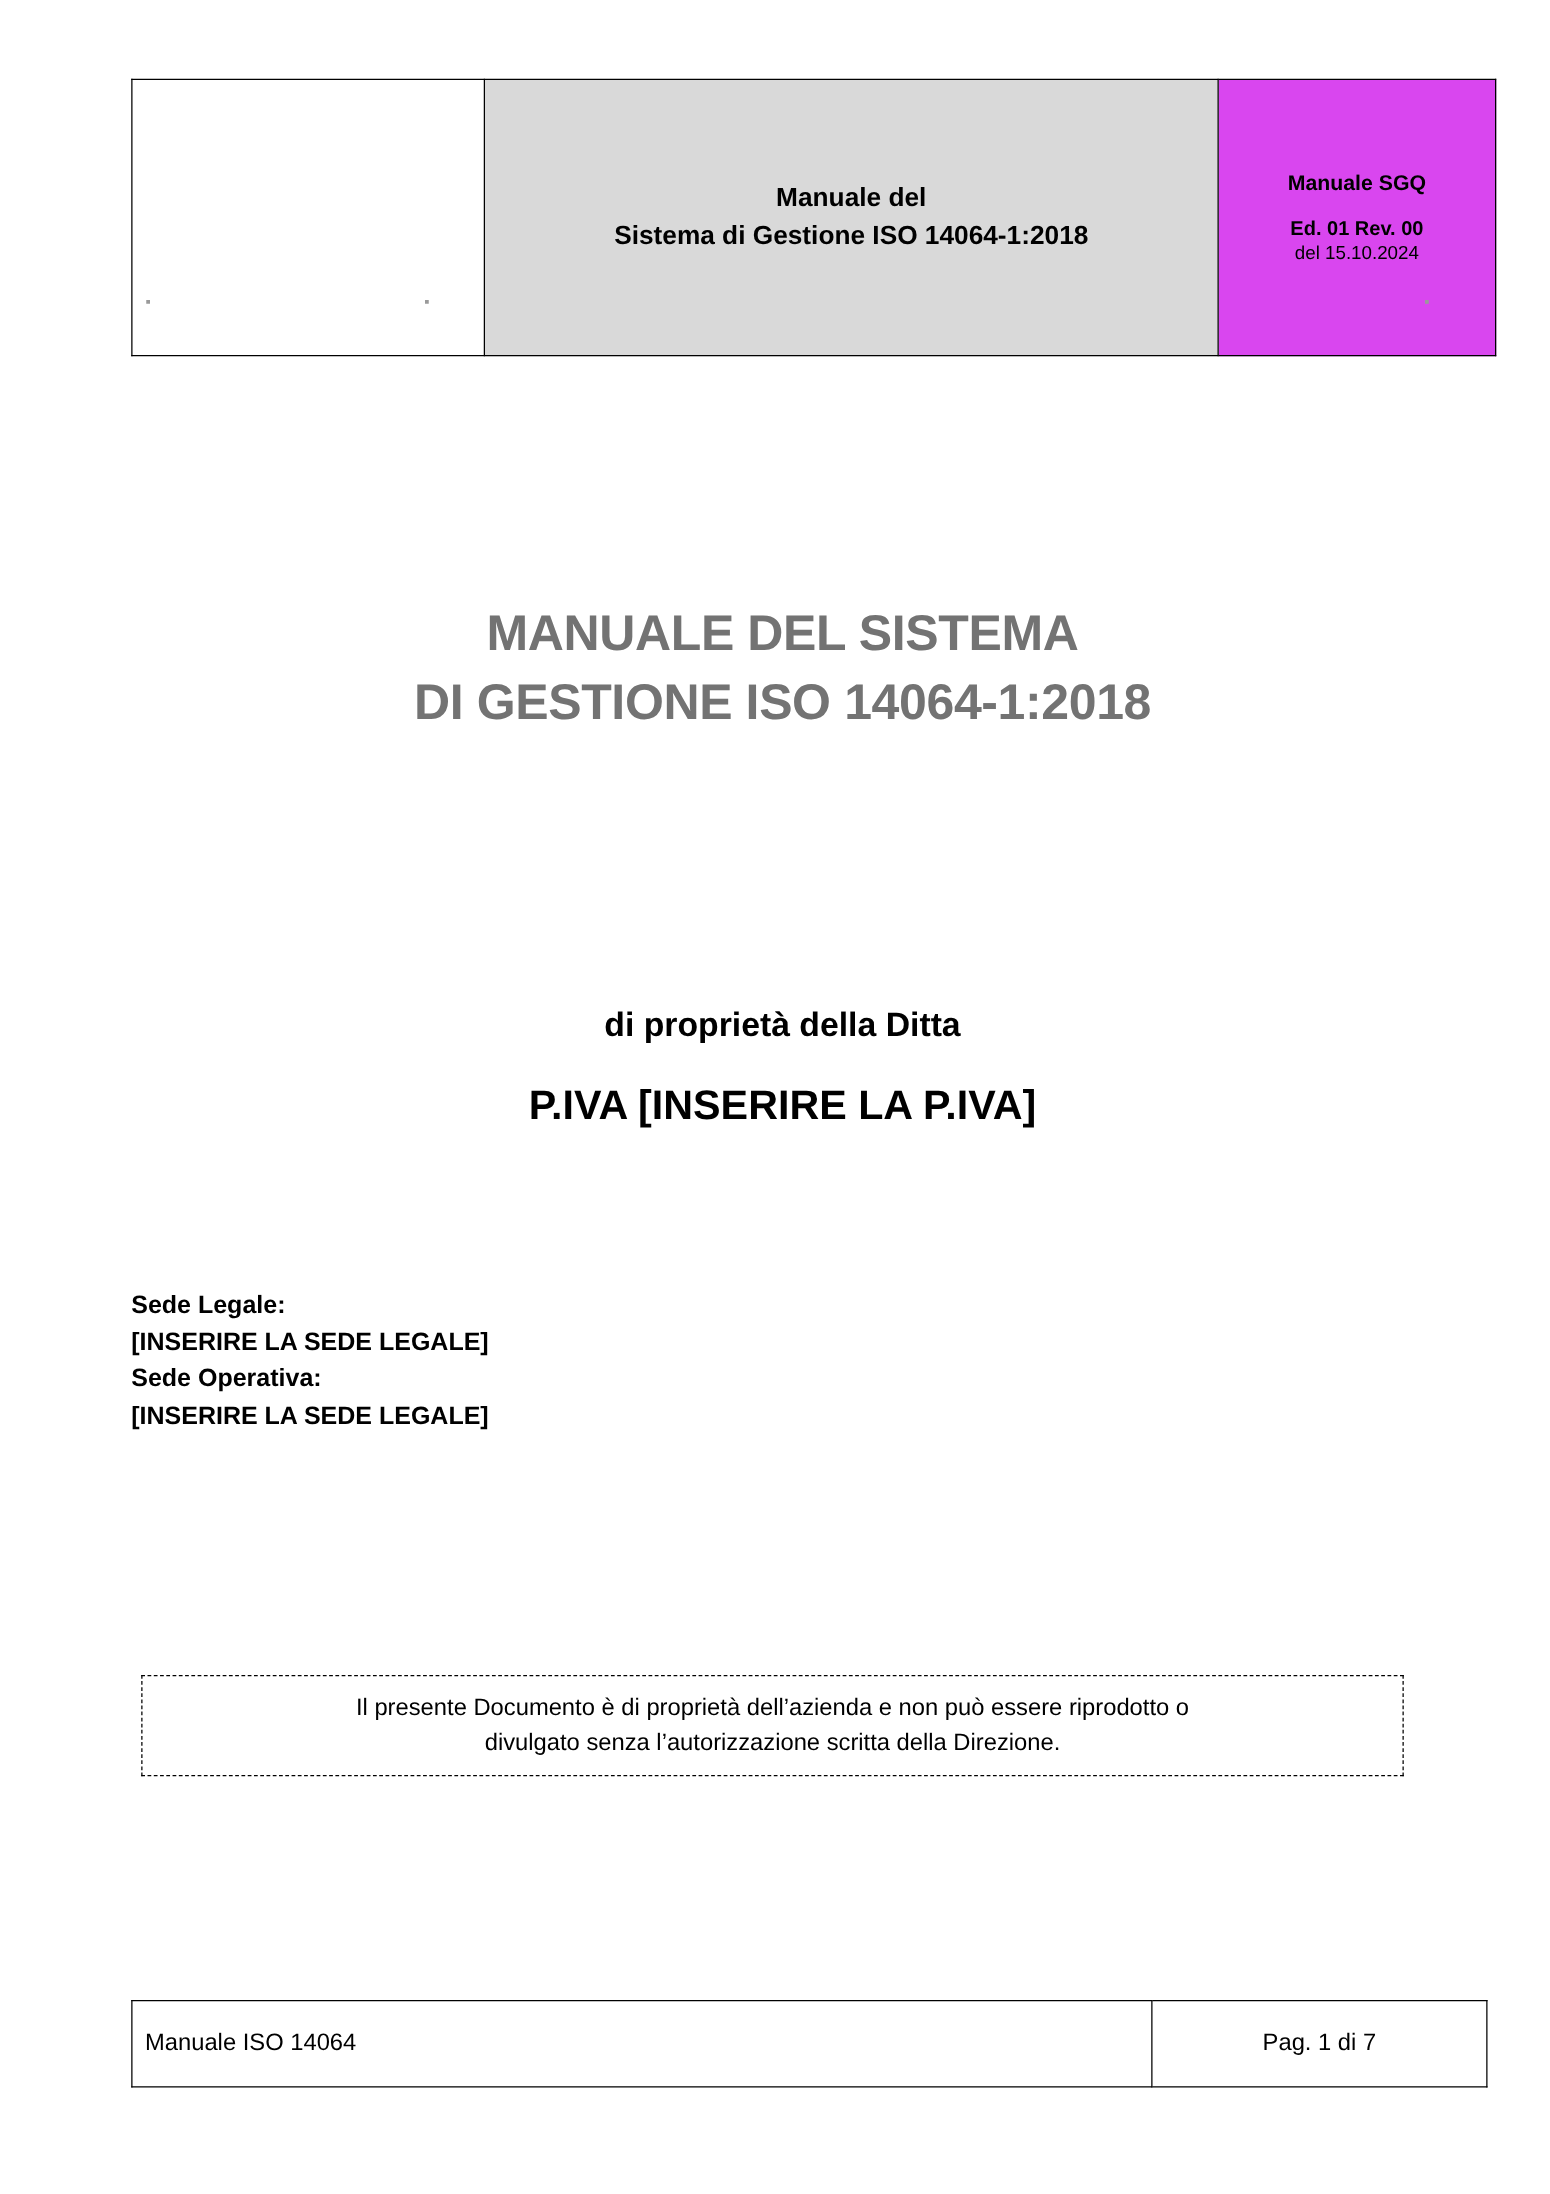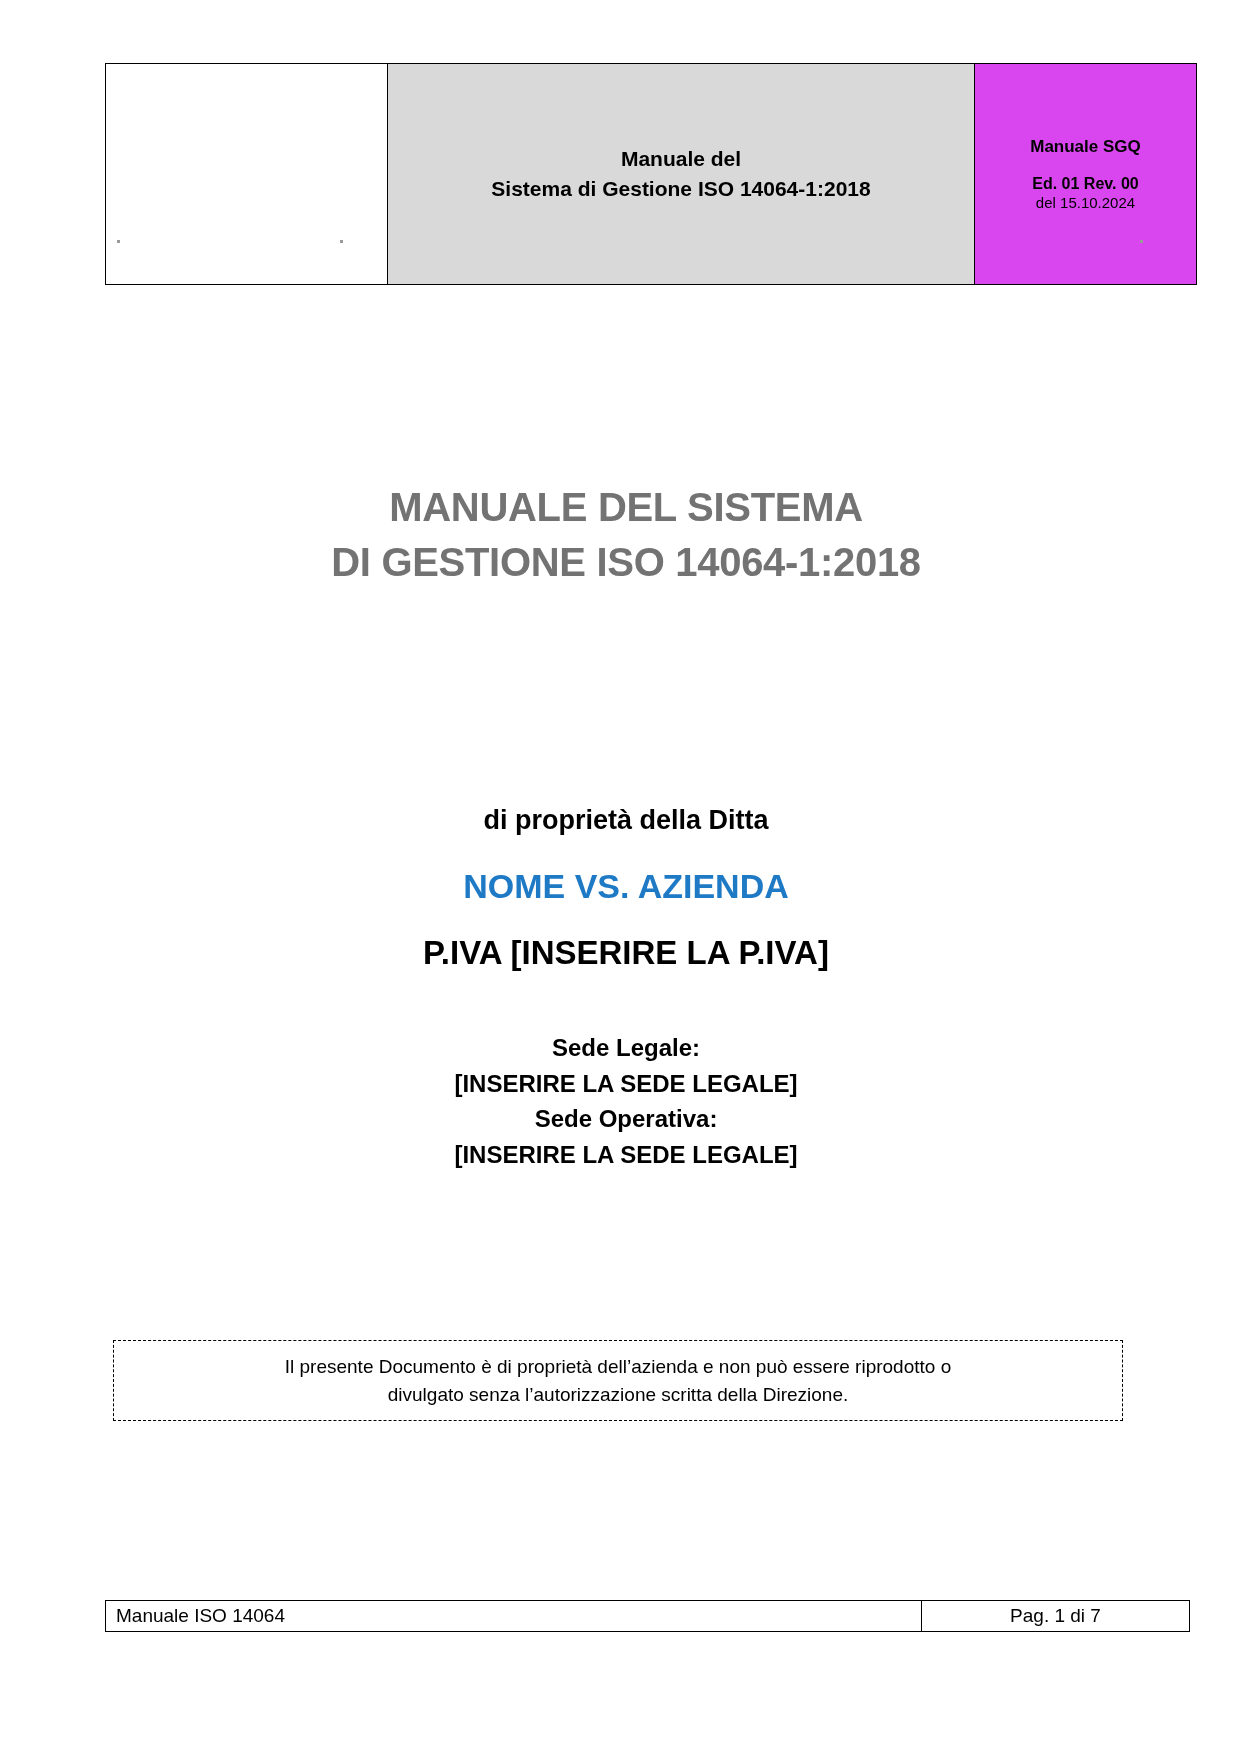--- a/index.html
+++ b/index.html
@@ -133,22 +133,21 @@
     margin-top: 20px;
     line-height: 1.4;
   }
 
   
   .address-block {
     position: absolute;
     left: 105px;
     top: 1030px;
     width: 1042px;
-    text-align: center;
-    font-size: 24px;
+    font-size: 20px;
     font-weight: bold;
     line-height: 1.48;
     color: #000000;
   }
 
   
   .scope-line {
     position: absolute;
     left: 105px;
     top: 1240px;
@@ -179,21 +178,21 @@
     position: absolute;
     left: 105px;
     top: 1600px;
     width: 1042px;
     border-collapse: collapse;
     table-layout: fixed;
   }
   .footer-table td {
     border: 1px solid #000000;
     font-size: 19px;
-    padding: 4px 10px;
+    padding: 23px 10px;
     color: #000000;
   }
   .footer-left { width: 795px; text-align: left; }
   .footer-right { width: 247px; text-align: center; }
 </style>
 </head>
 <body>
 
 <div class="page">
 
@@ -222,21 +221,20 @@
     <span class="tick" style="left:1140px;"></span>
   </div>
 
   <div class="main-title">
     <div>MANUALE DEL SISTEMA</div>
     <div>DI GESTIONE ISO 14064-1:2018</div>
   </div>
 
   <div class="owner-block">
     <div class="owner-line1">di proprietà della Ditta</div>
-    <div class="owner-company">NOME VS. AZIENDA</div>
     <div class="owner-piva">P.IVA [INSERIRE LA P.IVA]</div>
   </div>
 
   <div class="address-block">
     <div>Sede Legale:</div>
     <div>[INSERIRE LA SEDE LEGALE]</div>
     <div>Sede Operativa:</div>
     <div>[INSERIRE LA SEDE LEGALE]</div>
   </div>
 

